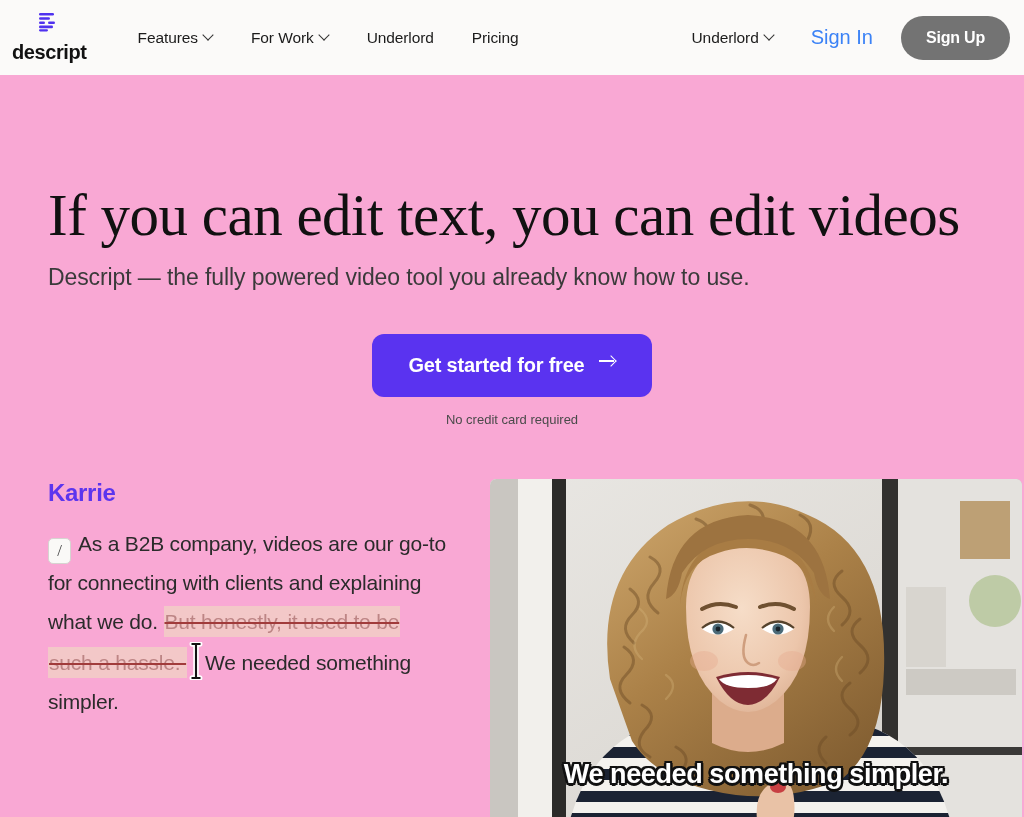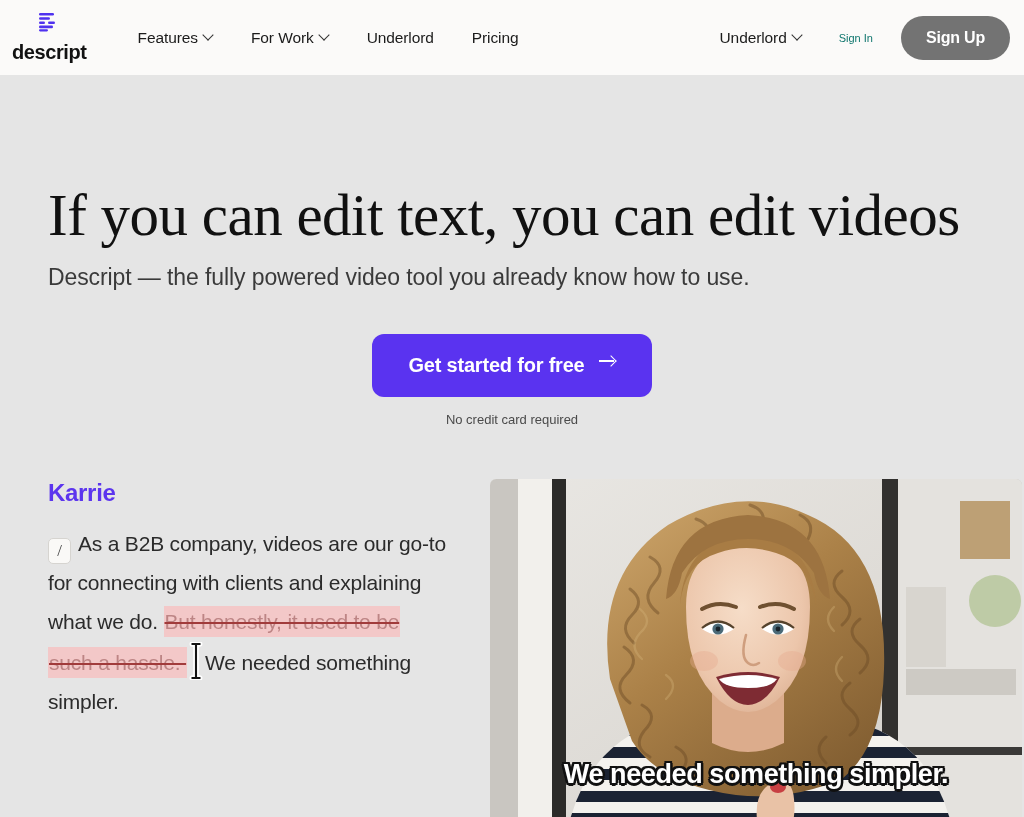--- a/index.html
+++ b/index.html
@@ -86,22 +86,22 @@
   }
 
   .nav-right {
     margin-left: auto;
     display: flex;
     align-items: center;
     gap: 0px;
   }
 
   .nav-signin {
-    font-size: 11px;
-    color: #0f766e;
+    font-size: 20px;
+    color: #3b82f6;
     padding: 8px 20px;
     cursor: pointer;
     white-space: nowrap;
   }
 
   .btn-signup {
     background: #737373;
     color: #ffffff;
     font-size: 16px;
     font-weight: 700;
@@ -109,21 +109,21 @@
     border-radius: 22px;
     padding: 13px 25px;
     cursor: pointer;
     font-family: inherit;
     letter-spacing: -0.2px;
     margin-left: 8px;
   }
 
   
   .hero {
-    background: #e5e5e5;
+    background: #f9a8d4;
     height: 742px;
     padding: 0 48px;
     position: relative;
   }
 
   .hero-title {
     font-family: "Liberation Serif", serif;
     font-size: 59px;
     line-height: 1.04;
     font-weight: 400;

